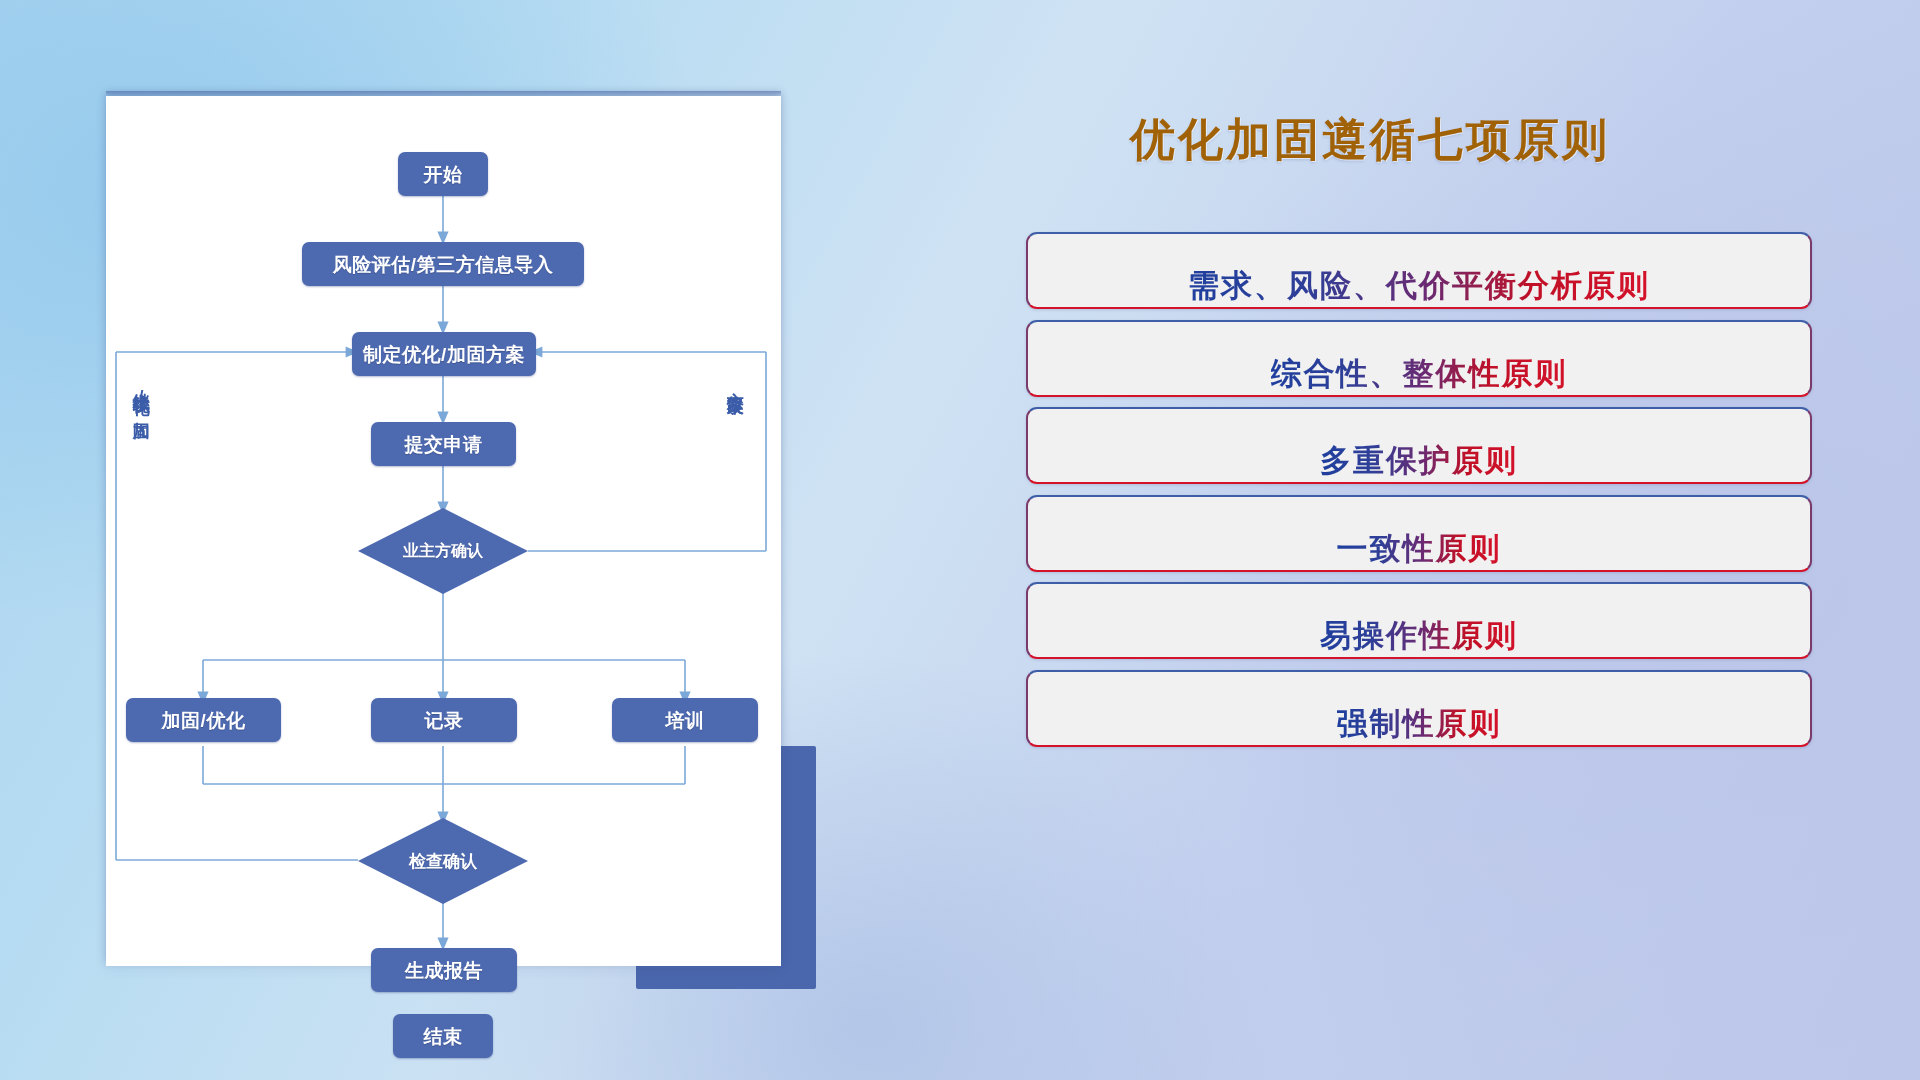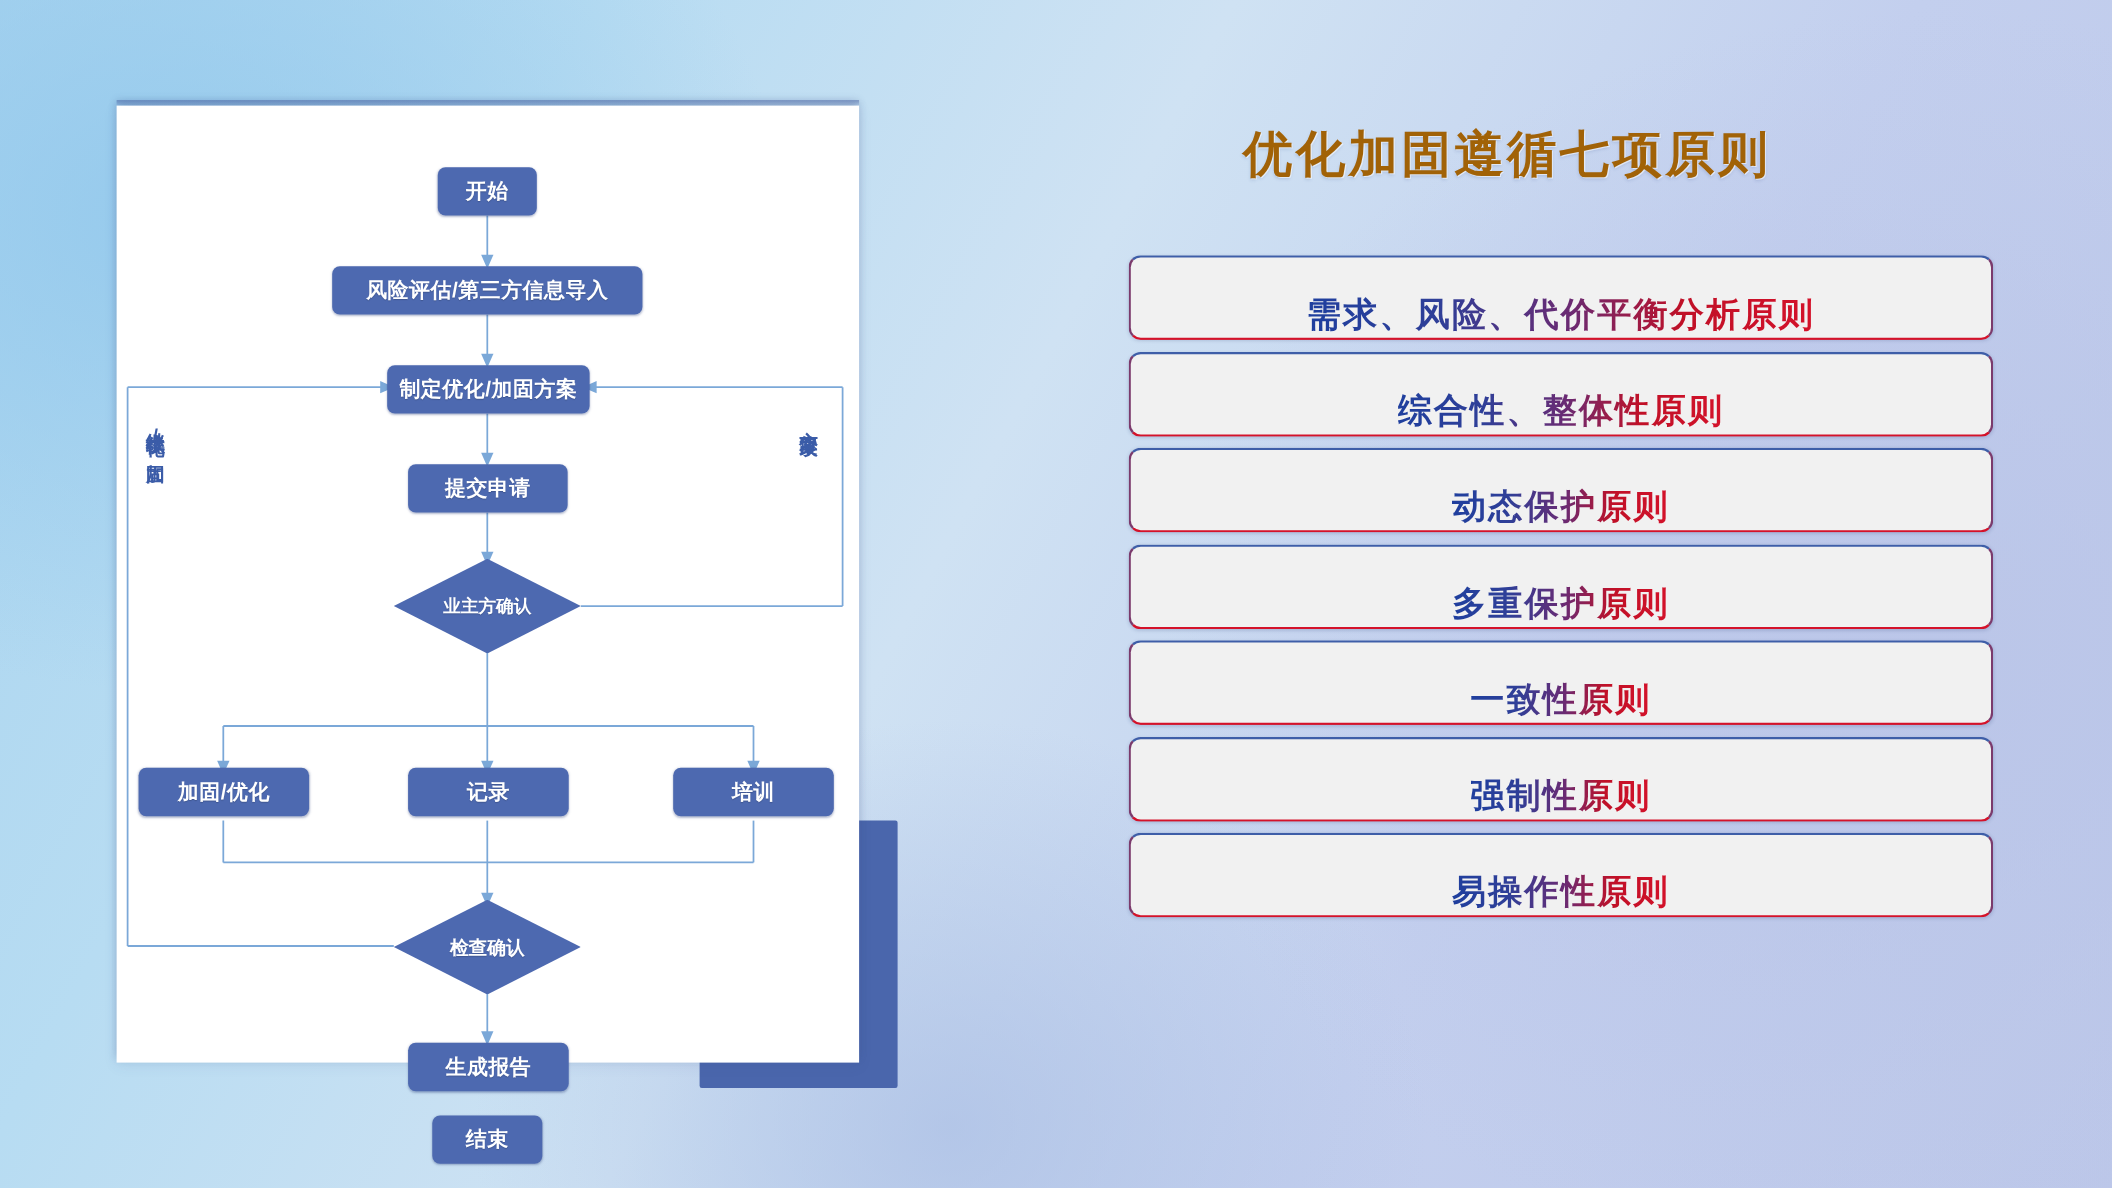--- a/index.html
+++ b/index.html
@@ -192,29 +192,26 @@
   <div class="panel-title">优化加固遵循七项原则</div>
 
   <div class="cards">
     <div class="pcard">
       <span>需求、风险、代价平衡分析原则</span>
     </div>
     <div class="pcard">
       <span>综合性、整体性原则</span>
     </div>
     <div class="pcard">
-      <span>动态保护原则</span>
-    </div>
-    <div class="pcard">
       <span>多重保护原则</span>
     </div>
     <div class="pcard">
       <span>一致性原则</span>
     </div>
     <div class="pcard">
+      <span>易操作性原则</span>
+    </div>
+    <div class="pcard">
       <span>强制性原则</span>
     </div>
-    <div class="pcard">
-      <span>易操作性原则</span>
-    </div>
   </div>
 
 </div>
 
 </body></html>

